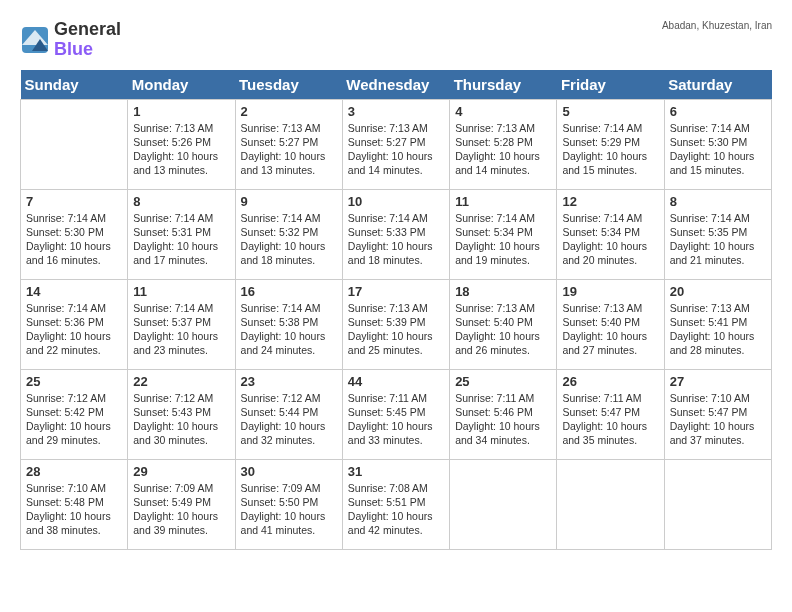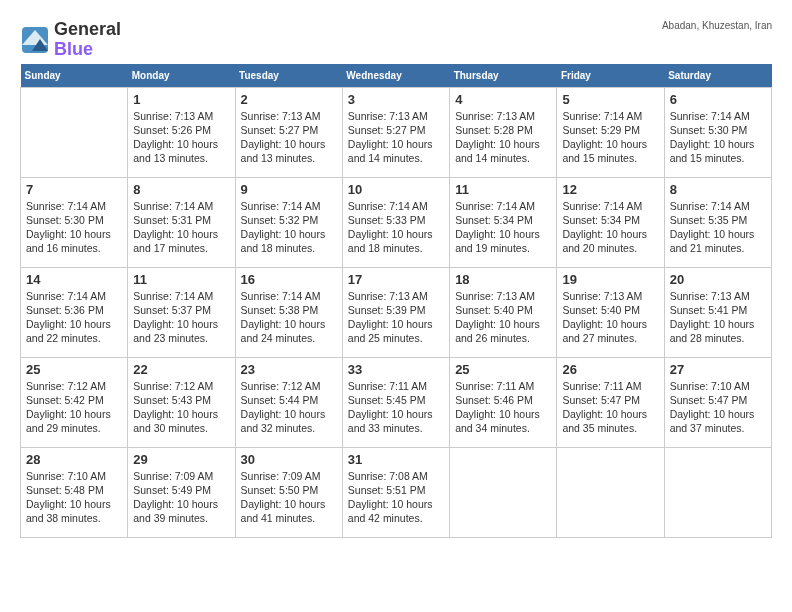--- a/index.html
+++ b/index.html
@@ -7,21 +7,21 @@
       font-family: Arial, sans-serif;
       background: #fff;
       width: 792px;
       min-height: 612px;
       padding: 20px;
     }
     .header {
       display: flex;
       justify-content: space-between;
       align-items: flex-start;
-      margin-bottom: 4px;
+      margin-bottom: 10px;
     }
     .logo {
       display: flex;
       align-items: center;
     }
     .logo-text {
       display: flex;
       flex-direction: column;
       line-height: 1.1;
     }
@@ -55,21 +55,21 @@
     .calendar-table {
       width: 100%;
       border-collapse: collapse;
       font-size: 11px;
     }
     .calendar-table th {
       background-color: #3a6ea5;
       color: #fff;
       padding: 6px 4px;
       text-align: left;
-      font-size: 10px;
+      font-size: 15px;
       font-weight: bold;
     }
     .calendar-table td {
       border: 1px solid #ccc;
       vertical-align: top;
       padding: 4px 5px;
       width: calc(100% / 7);
       min-height: 80px;
       height: 90px;
     }
@@ -222,21 +222,21 @@
         </td>
         <td>
           <span class="cell-date">22</span>
           <div class="cell-info">Sunrise: 7:12 AM<br>Sunset: 5:43 PM<br>Daylight: 10 hours and 30 minutes.</div>
         </td>
         <td>
           <span class="cell-date">23</span>
           <div class="cell-info">Sunrise: 7:12 AM<br>Sunset: 5:44 PM<br>Daylight: 10 hours and 32 minutes.</div>
         </td>
         <td>
-          <span class="cell-date">33</span>
+          <span class="cell-date">44</span>
           <div class="cell-info">Sunrise: 7:11 AM<br>Sunset: 5:45 PM<br>Daylight: 10 hours and 33 minutes.</div>
         </td>
         <td>
           <span class="cell-date">25</span>
           <div class="cell-info">Sunrise: 7:11 AM<br>Sunset: 5:46 PM<br>Daylight: 10 hours and 34 minutes.</div>
         </td>
         <td>
           <span class="cell-date">26</span>
           <div class="cell-info">Sunrise: 7:11 AM<br>Sunset: 5:47 PM<br>Daylight: 10 hours and 35 minutes.</div>
         </td>

